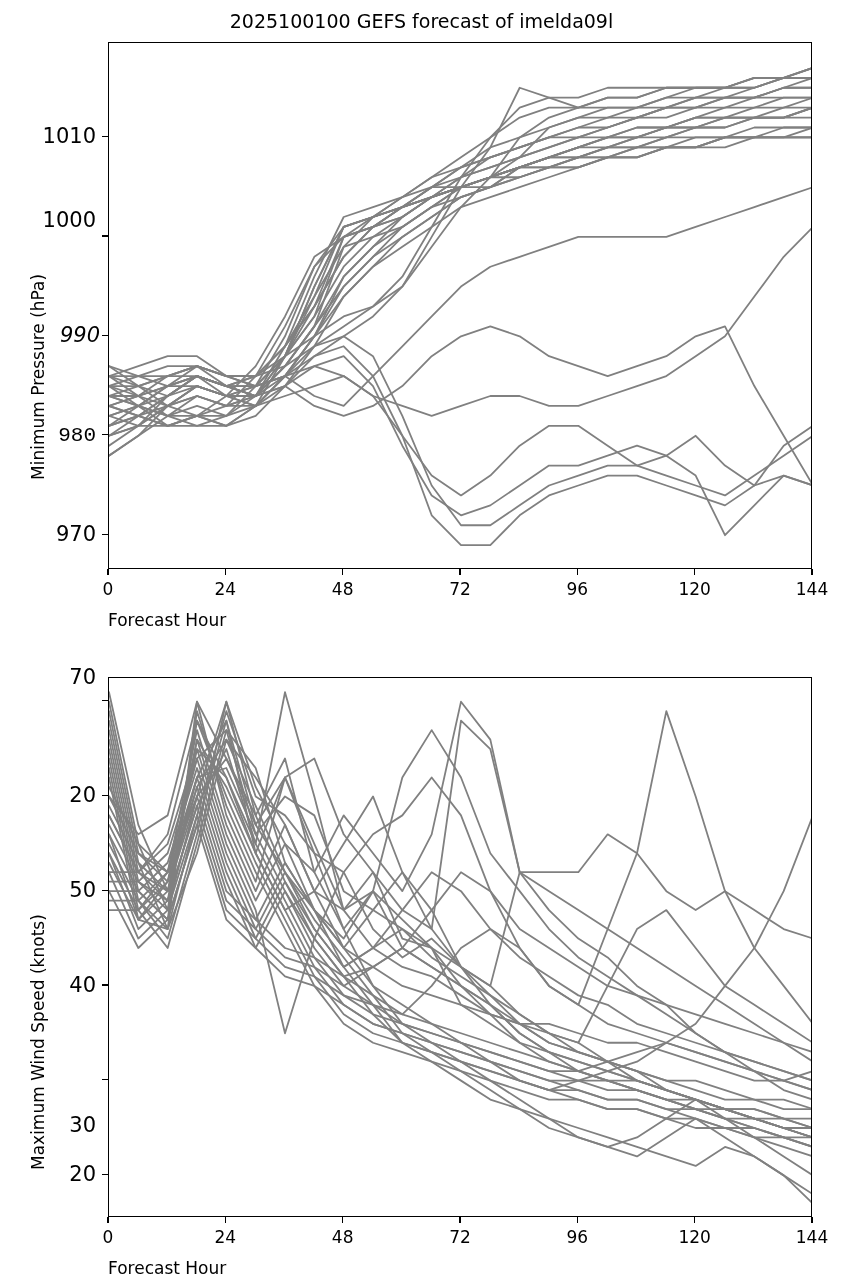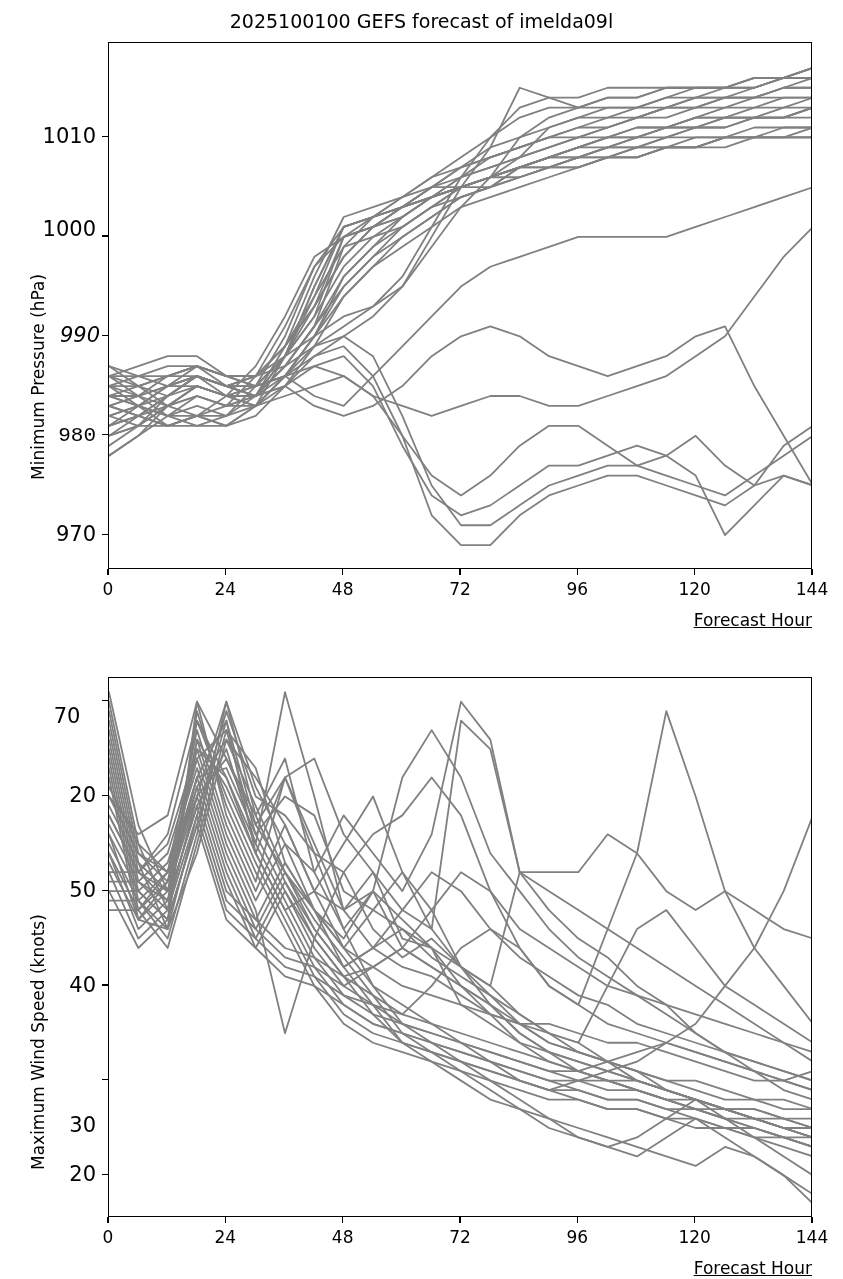--- a/index.html
+++ b/index.html
@@ -38,23 +38,22 @@
     background: #fff;
     overflow: hidden;
   }
   .plot-svg {
     position: absolute;
     left: 0;
     top: 0;
   }
   .axis-label-x {
     position: absolute;
-    text-align: right;
+    text-align: left;
     font-size: 17px;
-    text-decoration: underline;
   }
   .axis-label-y {
     position: absolute;
     font-size: 17px;
     transform-origin: 0 0;
     white-space: nowrap;
   }
   .tick-x {
     position: absolute;
     font-size: 17px;
@@ -139,21 +138,21 @@
         <div class="tick-x" style="left: 694.667px; top: 579px;">120</div>
         <div class="tick-mark-x" style="left: 811.35px; top: 569px;"></div>
         <div class="tick-x" style="left: 812px; top: 579px;">144</div>
         <div class="tick-mark-y" style="left: 102px; top: 533.548px;"></div>
         <div class="tick-y" style="left: 38px; width: 58px; top: 534.198px;">970</div>
         <div class="tick-mark-y" style="left: 102px; top: 434.114px;"></div>
         <div class="tick-y" style="left: 38px; width: 58px; top: 434.764px; font-family: Liberation Mono, monospace;">980</div>
         <div class="tick-mark-y" style="left: 102px; top: 334.68px;"></div>
         <div class="tick-y" style="left: 42px; width: 58px; top: 335.33px; font-style: italic;">990</div>
         <div class="tick-mark-y" style="left: 102px; top: 235.246px;"></div>
-        <div class="tick-y" style="left: 38px; width: 58px; top: 229px;">1000</div>
+        <div class="tick-y" style="left: 38px; width: 58px; top: 220px;">1000</div>
         <div class="tick-mark-y" style="left: 102px; top: 135.812px;"></div>
         <div class="tick-y" style="left: 38px; width: 58px; top: 136.462px;">1010</div>
       </div>
   </div>
 
   <div class="panel">
     <div class="plot-frame" id="frame1" style="left:108px; top:677px; width:704px; height:540px;">
       <svg class="plot-svg" id="svg1" width="704" height="540" viewBox="0 0 704 540" preserveAspectRatio="none">
           <path d="M0.00 14.21 L29.33 146.84 L58.67 213.16 L88.00 99.47 L117.33 42.63 L146.67 175.26 L176.00 99.47 L205.33 165.79 L234.67 232.11 L264.00 194.21 L293.33 260.53 L322.67 270.00 L352.00 326.84 L381.33 345.79 L410.67 364.74 L440.00 374.21 L469.33 383.68 L498.67 393.16 L528.00 402.63 L557.33 412.11 L586.67 421.58 L616.00 431.05 L645.33 431.05 L674.67 440.53 L704.00 440.53 " fill="none" stroke="#808080" stroke-width="1.8" stroke-linejoin="round" stroke-linecap="round"></path>
           <path d="M0.00 23.68 L29.33 165.79 L58.67 232.11 L88.00 118.42 L117.33 23.68 L146.67 137.37 L176.00 80.53 L205.33 194.21 L234.67 251.05 L264.00 213.16 L293.33 270.00 L322.67 288.95 L352.00 307.89 L381.33 326.84 L410.67 355.26 L440.00 374.21 L469.33 393.16 L498.67 402.63 L528.00 412.11 L557.33 421.58 L586.67 421.58 L616.00 431.05 L645.33 440.53 L674.67 450.00 L704.00 459.47 " fill="none" stroke="#808080" stroke-width="1.8" stroke-linejoin="round" stroke-linecap="round"></path>
@@ -208,17 +207,17 @@
         <div class="tick-y" style="left: 38px; width: 58px; top: 1174.37px;">20</div>
         <div class="tick-mark-y" style="left: 102px; top: 1078.98px;"></div>
         <div class="tick-y" style="left: 38px; width: 58px; top: 1079.63px; margin-top: 45px;">30</div>
         <div class="tick-mark-y" style="left: 102px; top: 984.245px;"></div>
         <div class="tick-y" style="left: 38px; width: 58px; top: 984.895px;">40</div>
         <div class="tick-mark-y" style="left: 102px; top: 889.508px;"></div>
         <div class="tick-y" style="left: 38px; width: 58px; top: 890.158px;">50</div>
         <div class="tick-mark-y" style="left: 102px; top: 794.771px;"></div>
         <div class="tick-y" style="left: 38px; width: 58px; top: 795.421px;">20</div>
         <div class="tick-mark-y" style="left: 102px; top: 700.034px;"></div>
-        <div class="tick-y" style="left: 38px; width: 58px; top: 716px; text-align: center;">70</div>
+        <div class="tick-y" style="left: 38px; width: 58px; top: 677px;">70</div>
       </div>
   </div>
 
 </div>
 
 </body></html>

